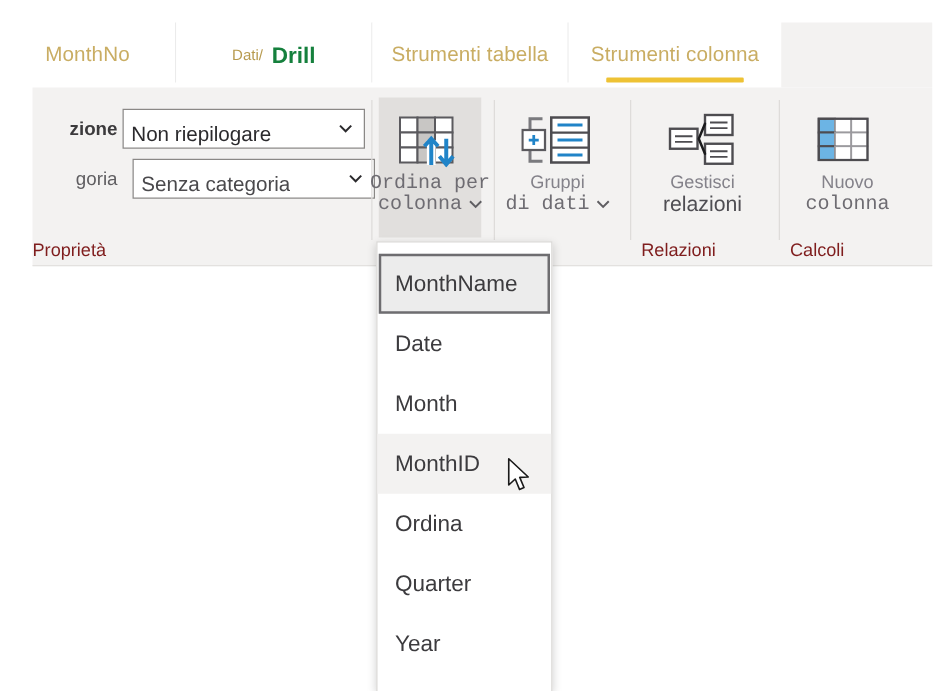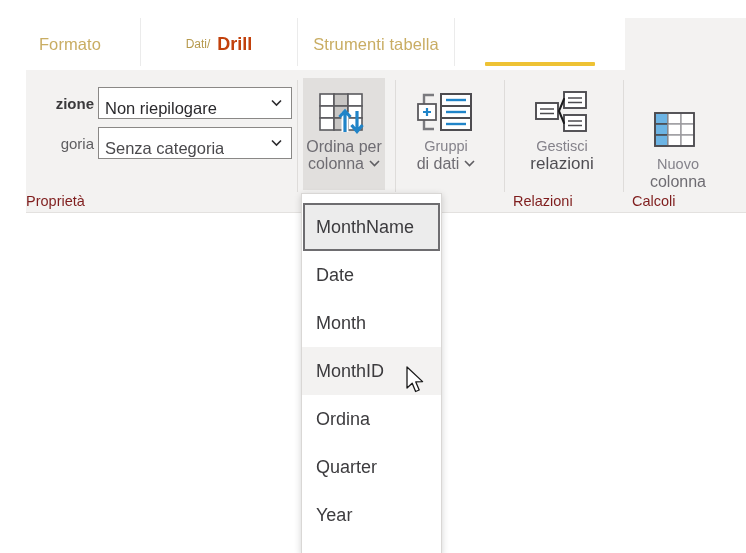--- a/index.html
+++ b/index.html
@@ -51,21 +51,21 @@
   #tab-strumenti-tabella { left: 298px; width: 156px; }
   #tab-strumenti-colonna { left: 455px; width: 170px; }
 
   .dati-part {
     font-size: 12px;
     color: #b79a4e;
     font-weight: 400;
   }
   .drill-part {
     font-size: 18px;
-    color: #c2410c;
+    color: #15803d;
     font-weight: bold;
     margin-left: 7px;
   }
   .tab-underline {
     position: absolute;
     left: 30px;
     right: 30px;
     bottom: 4px;
     height: 4px;
     background: #eec234;
@@ -165,20 +165,21 @@
   .rb-text {
     font-size: 14.5px;
     line-height: 17px;
     color: #84828a;
     text-align: center;
     white-space: nowrap;
   }
   .rb-text.l2 {
     font-size: 16px;
     color: #6e6c72;
+    font-family: Liberation Mono, monospace;
   }
   .rb-text.strong {
     font-size: 17px;
     color: #4f4e53;
   }
   .rb-caret {
     display: inline-block;
     margin-left: 5px;
     vertical-align: middle;
   }
@@ -221,57 +222,58 @@
     z-index: 60;
     pointer-events: none;
   }
 </style>
 </head>
 <body>
 
 <div class="tabstrip">
 
   <div class="tab" id="tab-formato">
-    <span class="tab-label">Formato</span>
+    <span class="tab-label">MonthNo</span>
   </div>
   <div class="tab-sep" style="left:140px;"></div>
 
   <div class="tab" id="tab-dati-drill">
     <span class="dati-part">Dati/</span>
     <span class="drill-part">Drill</span>
   </div>
   <div class="tab-sep" style="left:297px;"></div>
 
   <div class="tab" id="tab-strumenti-tabella">
     <span class="tab-label">Strumenti tabella</span>
   </div>
   <div class="tab-sep" style="left:454px;"></div>
 
   <div class="tab" id="tab-strumenti-colonna">
+    <span class="tab-label">Strumenti colonna</span>
     <div class="tab-underline"></div>
   </div>
 
   <div class="topright-block"></div>
 </div>
 
 <div class="ribbon-body">
 
   <div class="prop-row" style="left:0px; top:17px;">
     <span class="prop-label bold" style="width:68px;">zione</span>
     <div class="combo" style="width:194px; margin-left:4px;">
       <span class="combo-text">Non riepilogare</span>
       <svg class="chev" viewBox="0 0 11 7">
         <path d="M1 1 L5.5 5.5 L10 1" fill="none" stroke="#2b2a2d" stroke-width="1.6"></path>
       </svg>
     </div>
   </div>
 
   <div class="prop-row" style="left:0px; top:57px;">
     <span class="prop-label" style="width:68px;">goria</span>
-    <div class="combo" style="width:194px; margin-left:4px;">
+    <div class="combo" style="width:194px; margin-left:12px;">
       <span class="combo-text muted">Senza categoria</span>
       <svg class="chev" viewBox="0 0 11 7">
         <path d="M1 1 L5.5 5.5 L10 1" fill="none" stroke="#2b2a2d" stroke-width="1.6"></path>
       </svg>
     </div>
   </div>
 
   <div class="group-label" style="left:0px; width:266px;">Proprietà</div>
   <div class="group-sep" style="left:271px;"></div>
 
@@ -340,21 +342,21 @@
         <path d="M30 10 L25 22 L30 34 L25 22 Z" fill="#1b1b1d" stroke="#1b1b1d" stroke-width="2" stroke-linejoin="round"></path>
       </svg>
     </div>
     <div class="rb-text">Gestisci</div>
     <div class="rb-text strong">relazioni</div>
   </div>
 
   <div class="group-label" style="left:487px; width:98px;">Relazioni</div>
   <div class="group-sep" style="left:597px;"></div>
 
-  <div class="rb-btn" style="left:606px; top:8px; width:92px; height:112px;justify-content:flex-end;">
+  <div class="rb-btn" style="left:606px; top:8px; width:92px; height:112px;">
     <div class="rb-icon">
       <svg width="50" height="42" viewBox="0 0 50 42">
         <rect x="2" y="4" width="13" height="11" fill="#6cb4e4" stroke="#4d4c50" stroke-width="1.6"></rect>
         <rect x="15" y="4" width="13" height="11" fill="#ffffff" stroke="#9b9a9e" stroke-width="1.4"></rect>
         <rect x="28" y="4" width="13" height="11" fill="#ffffff" stroke="#9b9a9e" stroke-width="1.4"></rect>
         <rect x="2" y="15" width="13" height="11" fill="#6cb4e4" stroke="#4d4c50" stroke-width="1.6"></rect>
         <rect x="15" y="15" width="13" height="11" fill="#ffffff" stroke="#9b9a9e" stroke-width="1.4"></rect>
         <rect x="28" y="15" width="13" height="11" fill="#ffffff" stroke="#9b9a9e" stroke-width="1.4"></rect>
         <rect x="2" y="26" width="13" height="11" fill="#6cb4e4" stroke="#4d4c50" stroke-width="1.6"></rect>
         <rect x="15" y="26" width="13" height="11" fill="#ffffff" stroke="#9b9a9e" stroke-width="1.4"></rect>

